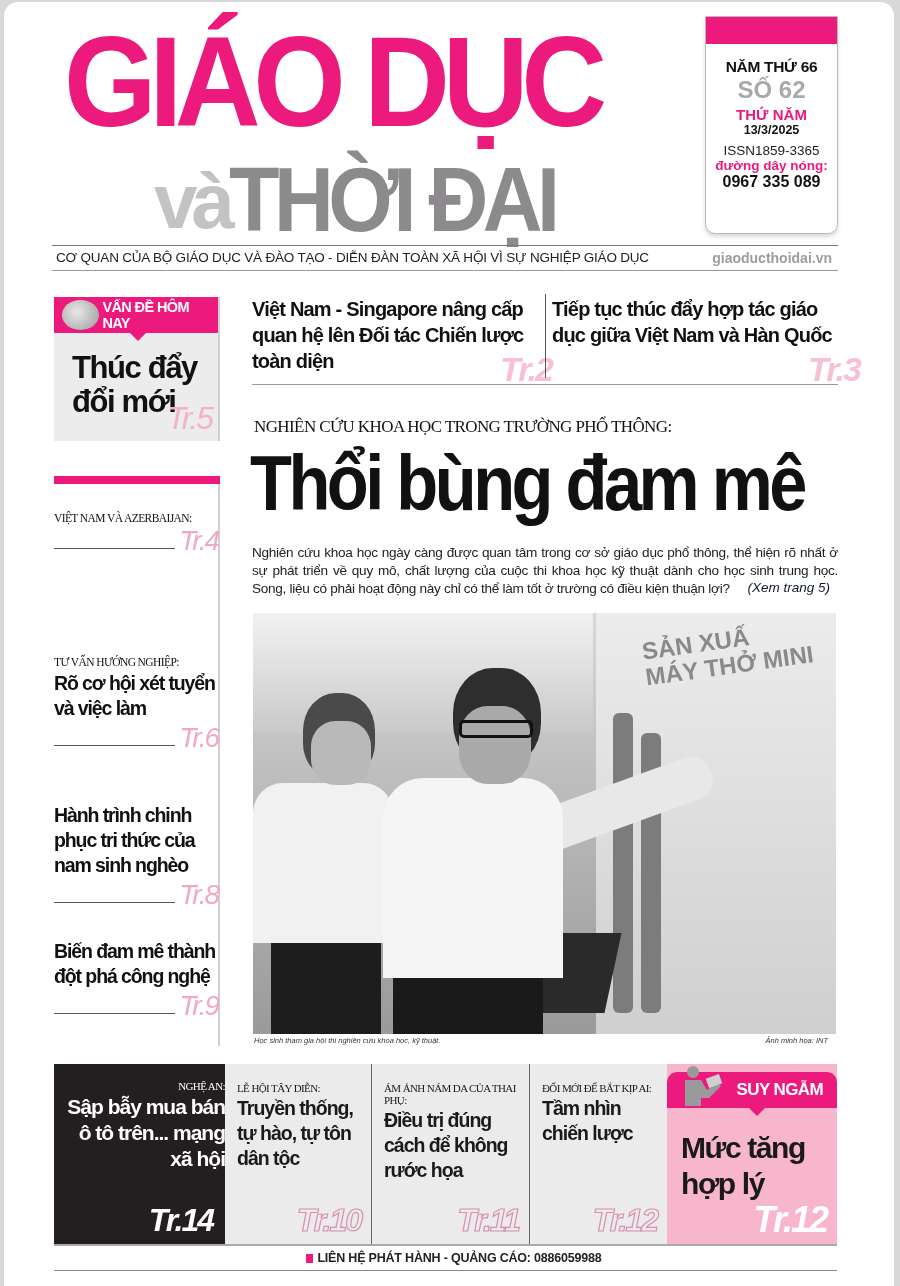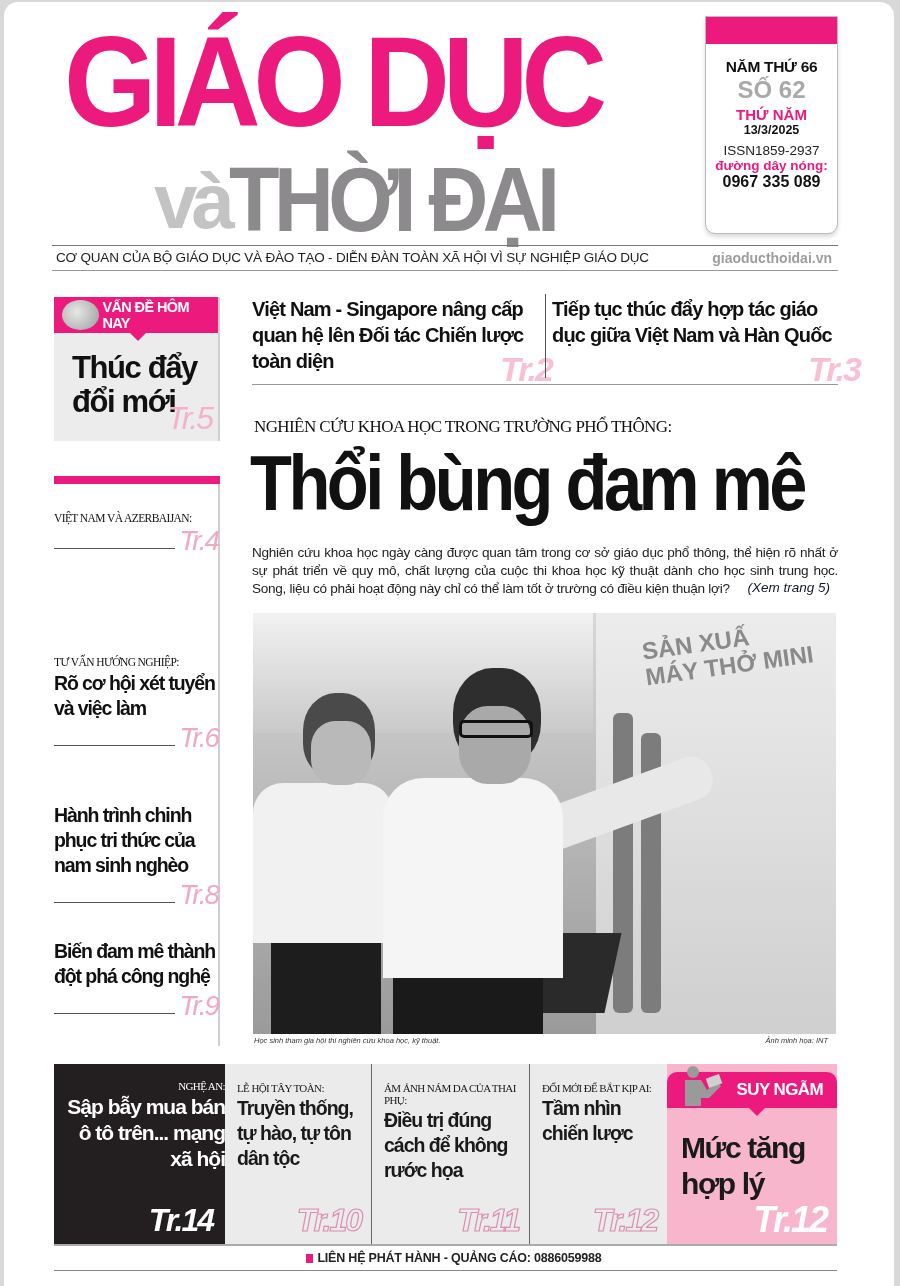--- a/index.html
+++ b/index.html
@@ -132,21 +132,21 @@
   <div class="tagline">CƠ QUAN CỦA BỘ GIÁO DỤC VÀ ĐÀO TẠO - DIỄN ĐÀN TOÀN XÃ HỘI VÌ SỰ NGHIỆP GIÁO DỤC</div>
   <div class="website">giaoducthoidai.vn</div>
   <div class="tagline-rule2"></div>
 
   <div class="issue-box">
     <div class="issue-bar"></div>
     <div class="issue-year">NĂM THỨ 66</div>
     <div class="issue-no">SỐ 62</div>
     <div class="issue-day">THỨ NĂM</div>
     <div class="issue-date">13/3/2025</div>
-    <div class="issue-issn">ISSN1859-2937</div>
+    <div class="issue-issn">ISSN1859-3365</div>
     <div class="issue-hotline-label">đường dây nóng:</div>
     <div class="issue-hotline">0967 335 089</div>
   </div>
 
   <div class="feature-box">
     <div class="feature-head">
       <span class="globe-icon"></span>
       <span class="feature-label">VẤN ĐỀ HÔM NAY</span>
     </div>
     <div class="feature-title">Thúc đẩy đổi mới</div>
@@ -232,21 +232,21 @@
   </div>
 
   <div class="strip">
     <div class="strip-dark">
       <div class="strip-kicker">NGHỆ AN:</div>
       <div class="strip-title">Sập bẫy mua bán ô tô trên... mạng xã hội</div>
       <div class="strip-page">Tr.14</div>
     </div>
     <div class="strip-grey">
       <div class="strip-item si1">
-        <div class="strip-kicker">LỄ HỘI TÂY TOÀN:</div>
+        <div class="strip-kicker">LỄ HỘI TÂY DIỄN:</div>
         <div class="strip-title">Truyền thống, tự hào, tự tôn dân tộc</div>
         <div class="strip-page">Tr.10</div>
       </div>
       <div class="strip-item si2">
         <div class="strip-kicker">ÁM ẢNH NÁM DA CỦA THAI PHỤ:</div>
         <div class="strip-title">Điều trị đúng cách để không rước họa</div>
         <div class="strip-page">Tr.11</div>
       </div>
       <div class="strip-item si3">
         <div class="strip-kicker">ĐỔI MỚI ĐỂ BẮT KỊP AI:</div>

